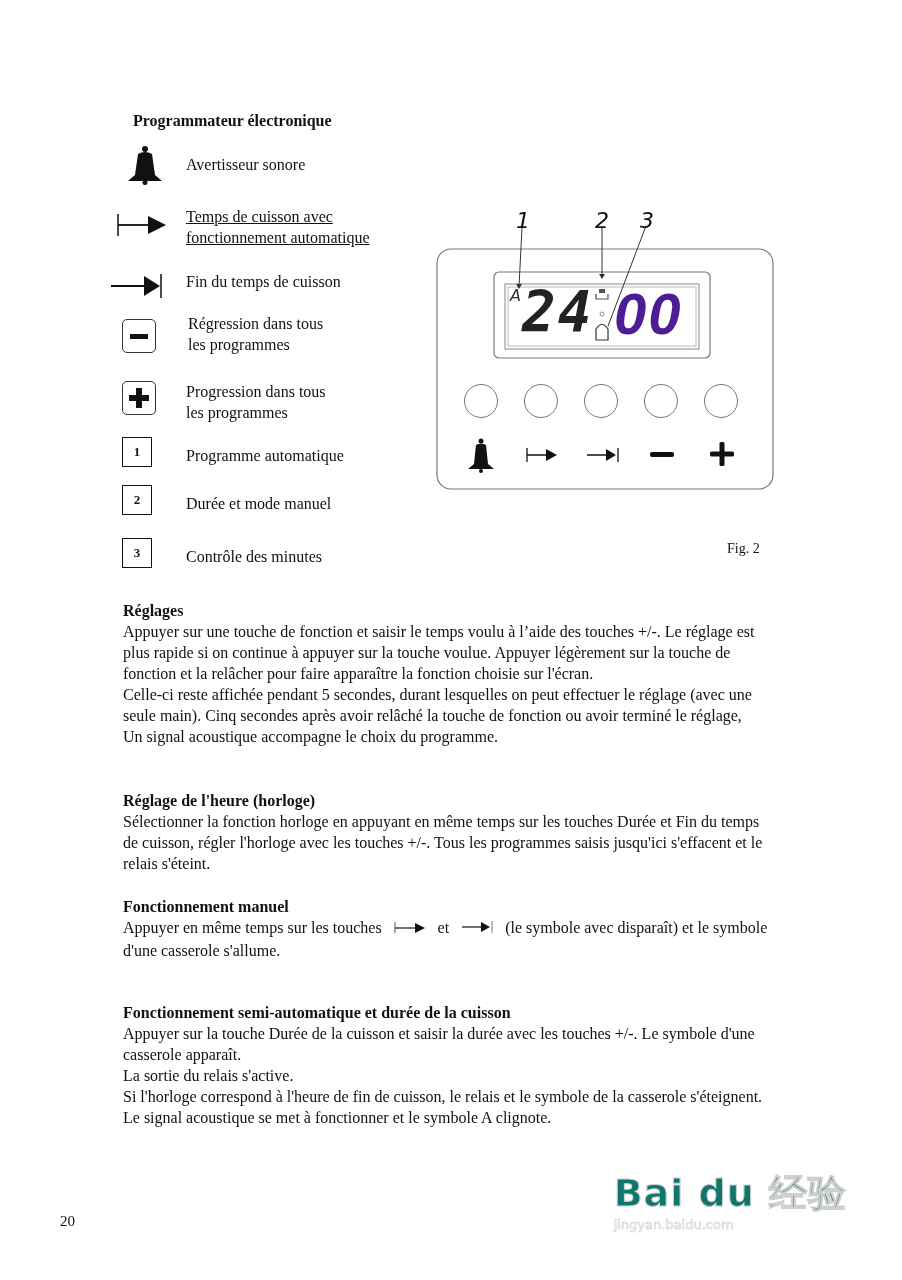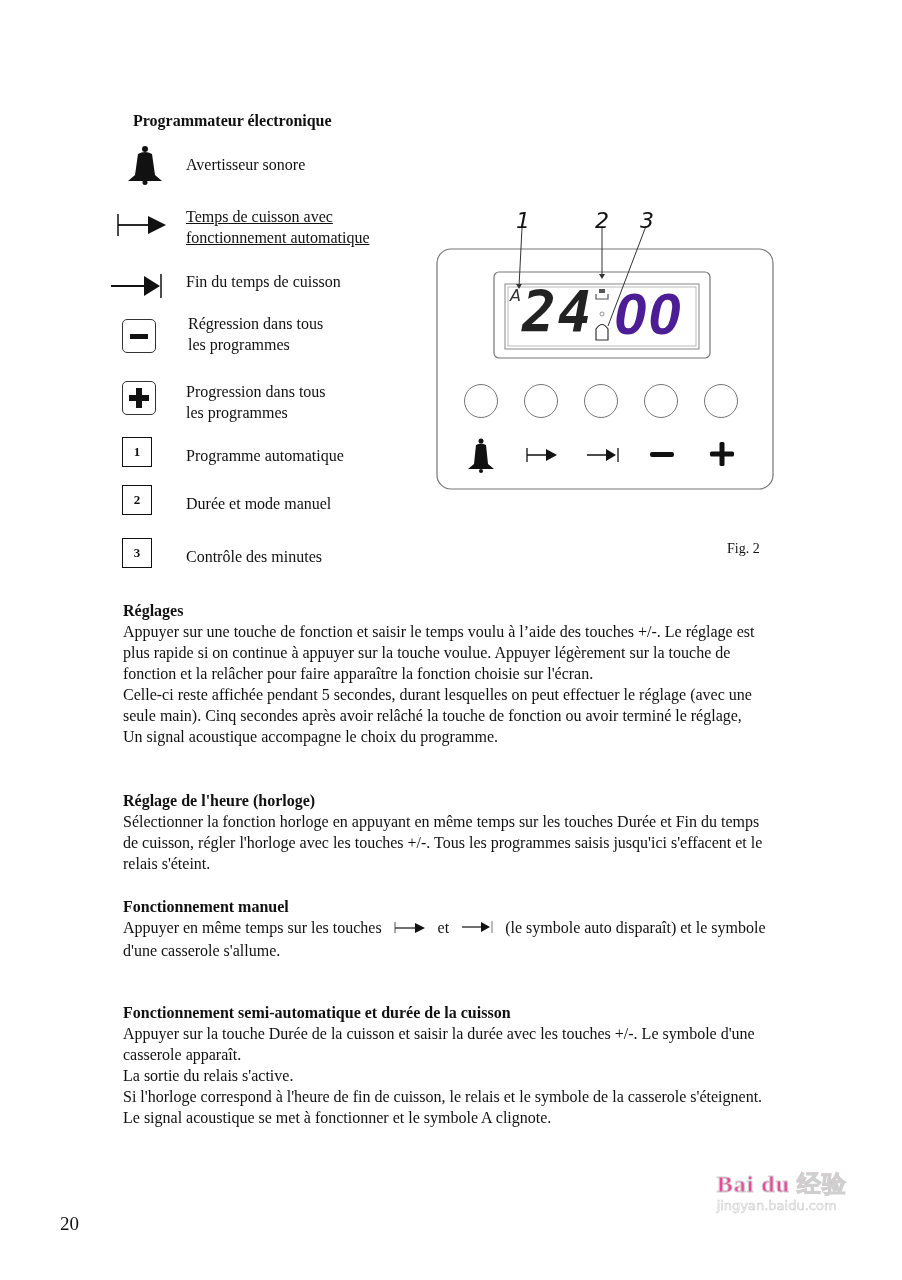--- a/index.html
+++ b/index.html
@@ -9,23 +9,23 @@
   .title { left:133px; top:112px; font-weight:bold; font-size:16px; }
   .legend-text { font-size:16px; line-height:21px; }
   .numbox { width:30px; height:30px; border:1.6px solid #111; box-sizing:border-box;
             font-weight:bold; font-size:13px; display:flex; align-items:center; justify-content:center; }
   .keybox { width:34px; height:34px; border:1.5px solid #333; border-radius:5px; box-sizing:border-box;
             display:flex; align-items:center; justify-content:center; }
   .fig-caption { font-size:14px; }
   .section { left:123px; width:720px; font-size:16px; line-height:21px; }
   .section h3 { margin:0; font-size:16px; font-weight:bold; }
   .section p { margin:0; }
-  .pagenum { left:60px; top:1213px; font-size:19px; }
+  .pagenum { left:60px; top:1213px; font-size:15px; }
   .watermark { right:55px; top:1168px; color:#dcdcdc; font-family:"DejaVu Sans", sans-serif; }
-  .wm-logo { font-size:24px; font-weight:bold; letter-spacing:1px; -webkit-text-stroke:1px #cfcfcf; color:#ec4899;font-family:Liberation Serif, serif; }
+  .wm-logo { font-size:38px; font-weight:bold; letter-spacing:1px; -webkit-text-stroke:1px #cfcfcf; color:#0f766e; }
   .wm-url { font-size:13px; -webkit-text-stroke:0.6px #cfcfcf; color:#fafafa; margin-top:-2px; }
   .inline-icon { display:inline-block; vertical-align:middle; }
 </style>
 </head>
 <body>
 
 <div class="abs title">Programmateur électronique</div>
 
 <div class="abs" style="left:126px;top:145px;">
   <svg width="38" height="40" viewBox="0 0 38 40">
@@ -180,21 +180,21 @@
         </svg>
     </span>
     <span>et</span>
     <span class="inline-icon" style="margin:0 6px 0 8px;">
       <svg width="34" height="16" viewBox="0 0 34 16">
           <line x1="1" y1="8" x2="22" y2="8" stroke="#333" stroke-width="1.4"></line>
           <polygon points="20,3 29,8 20,13" fill="#111"></polygon>
           <line x1="31" y1="2" x2="31" y2="14" stroke="#777" stroke-width="1"></line>
         </svg>
     </span>
-    <span>(le symbole auto disparaît) et le symbole</span>
+    <span>(le symbole avec disparaît) et le symbole</span>
   </p>
   <p>d'une casserole s'allume.</p>
 </div>
 
 <div class="abs section" style="top:1002px;">
   <h3>Fonctionnement semi-automatique et durée de la cuisson</h3>
   <p>Appuyer sur la touche Durée de la cuisson et saisir la durée avec les touches +/-. Le symbole d'une</p>
   <p>casserole apparaît.</p>
   <p>La sortie du relais s'active.</p>
   <p>Si l'horloge correspond à l'heure de fin de cuisson, le relais et le symbole de la casserole s'éteignent.</p>

